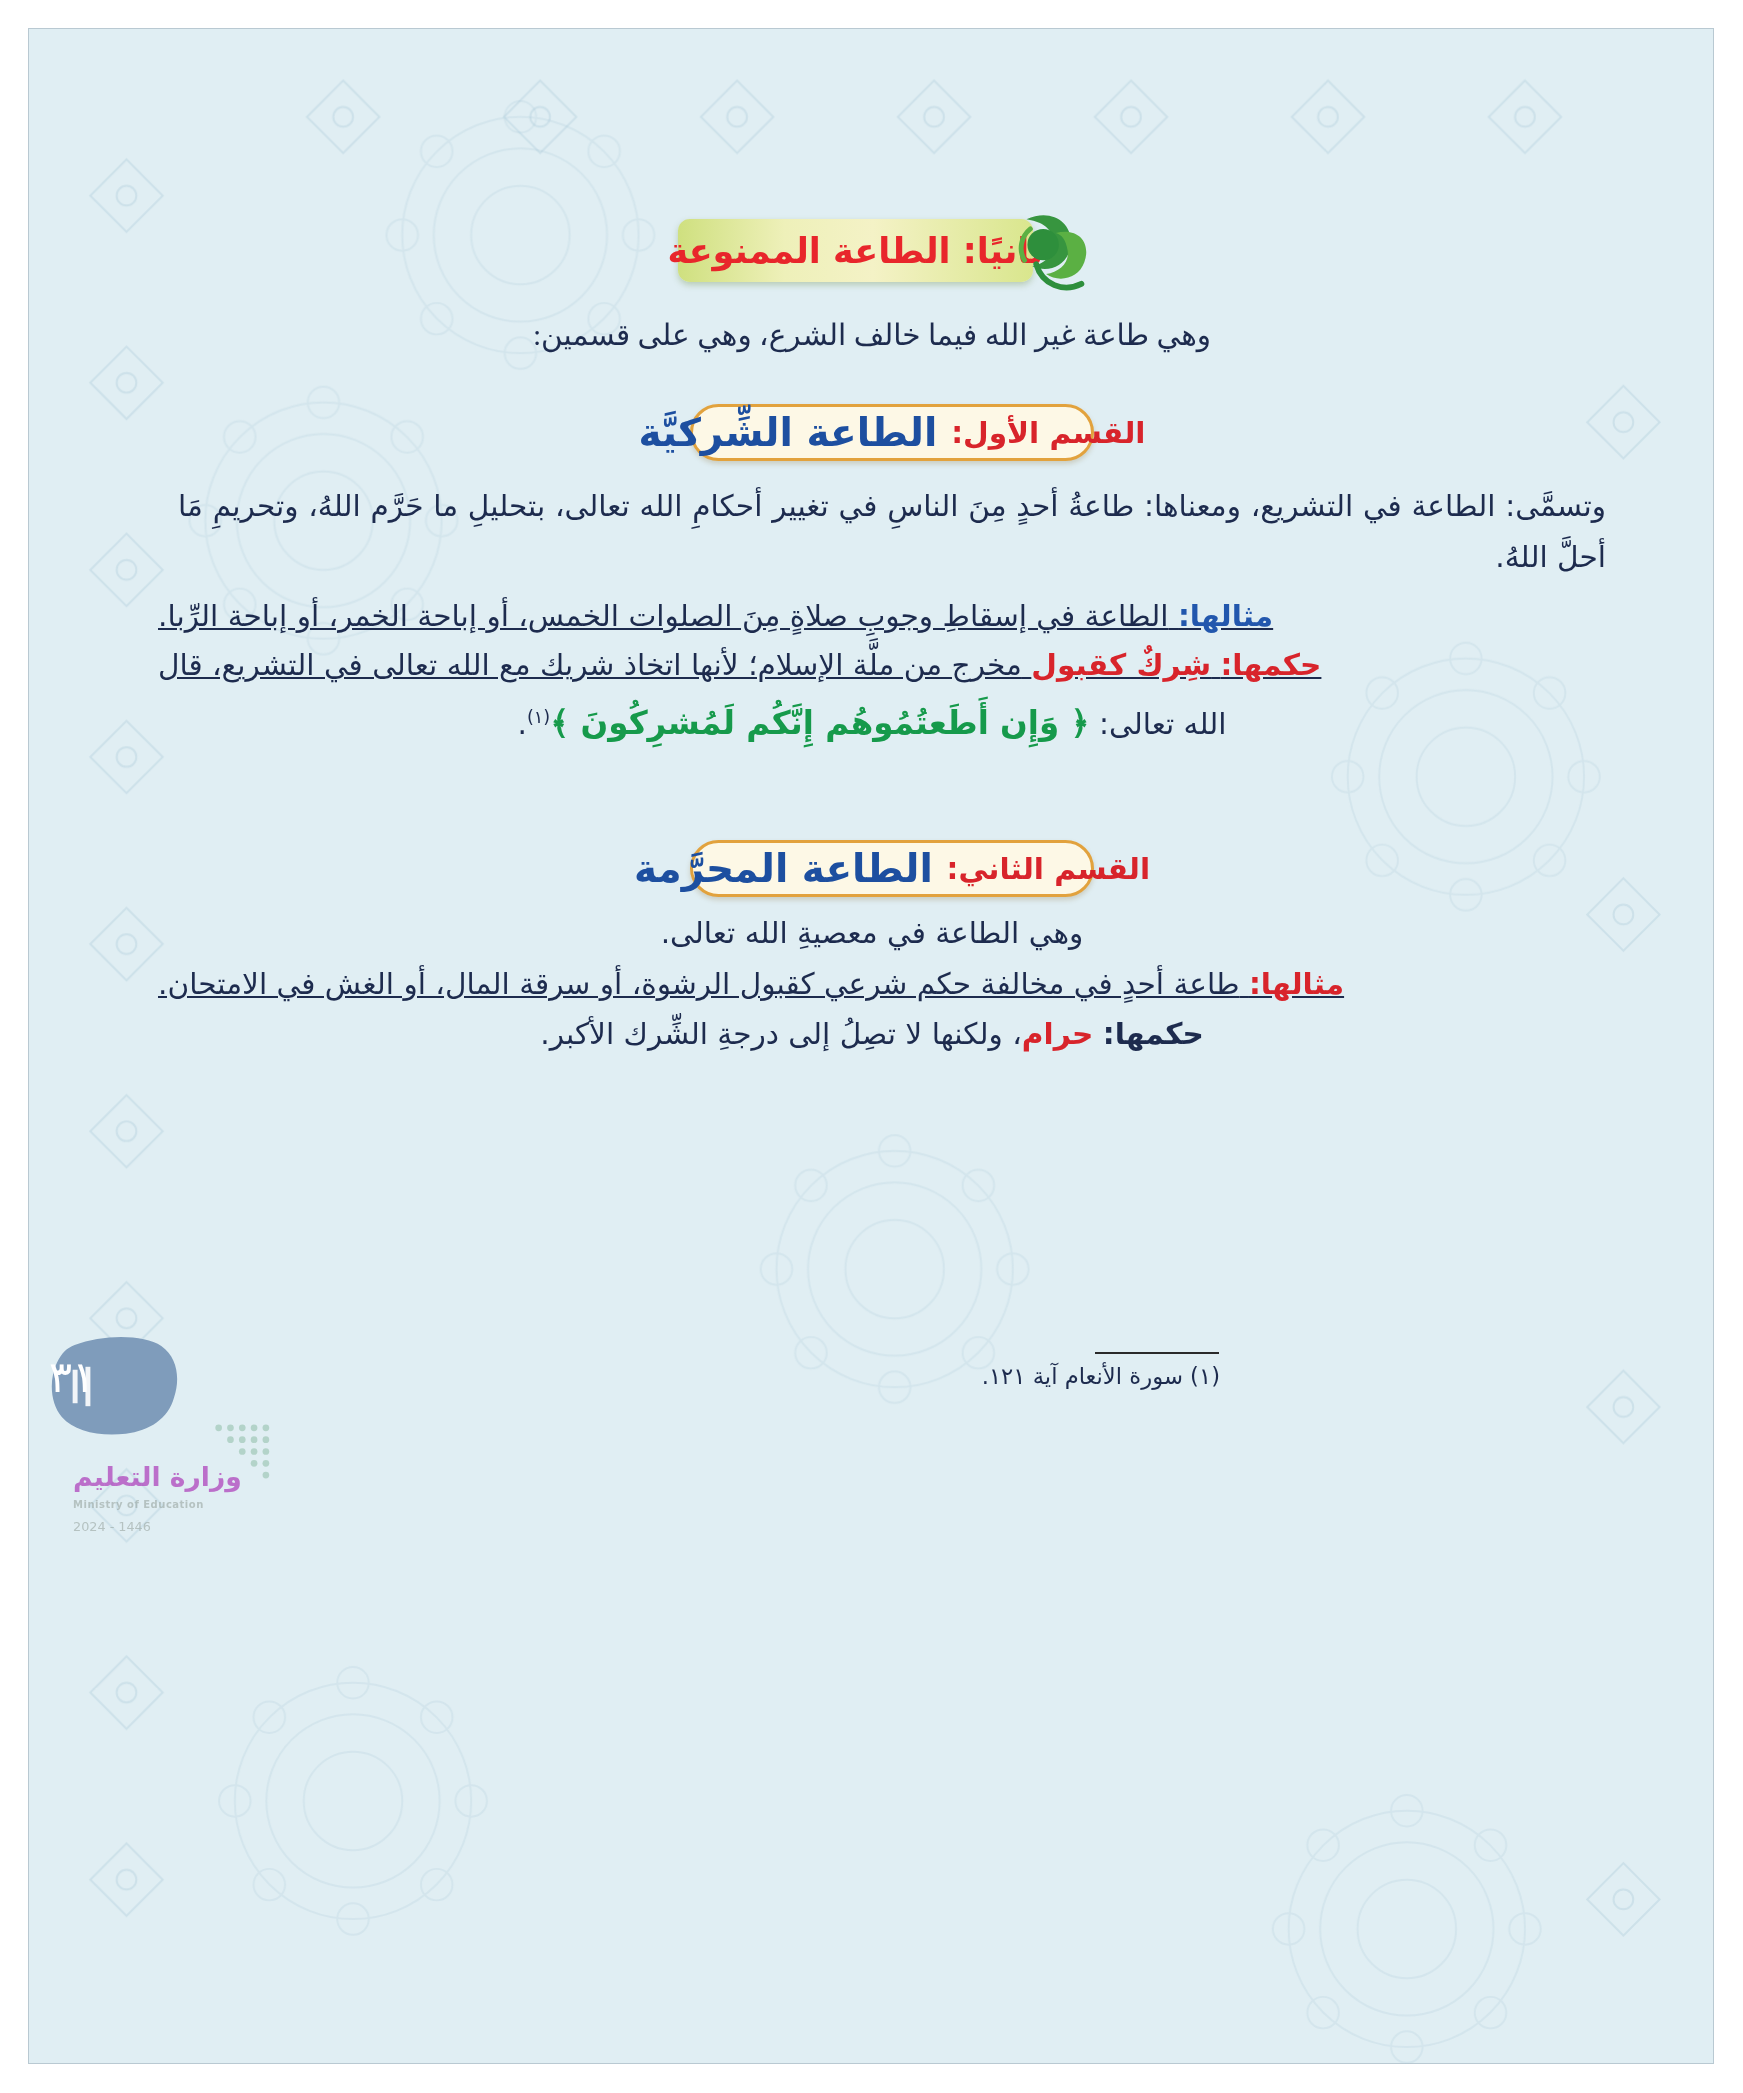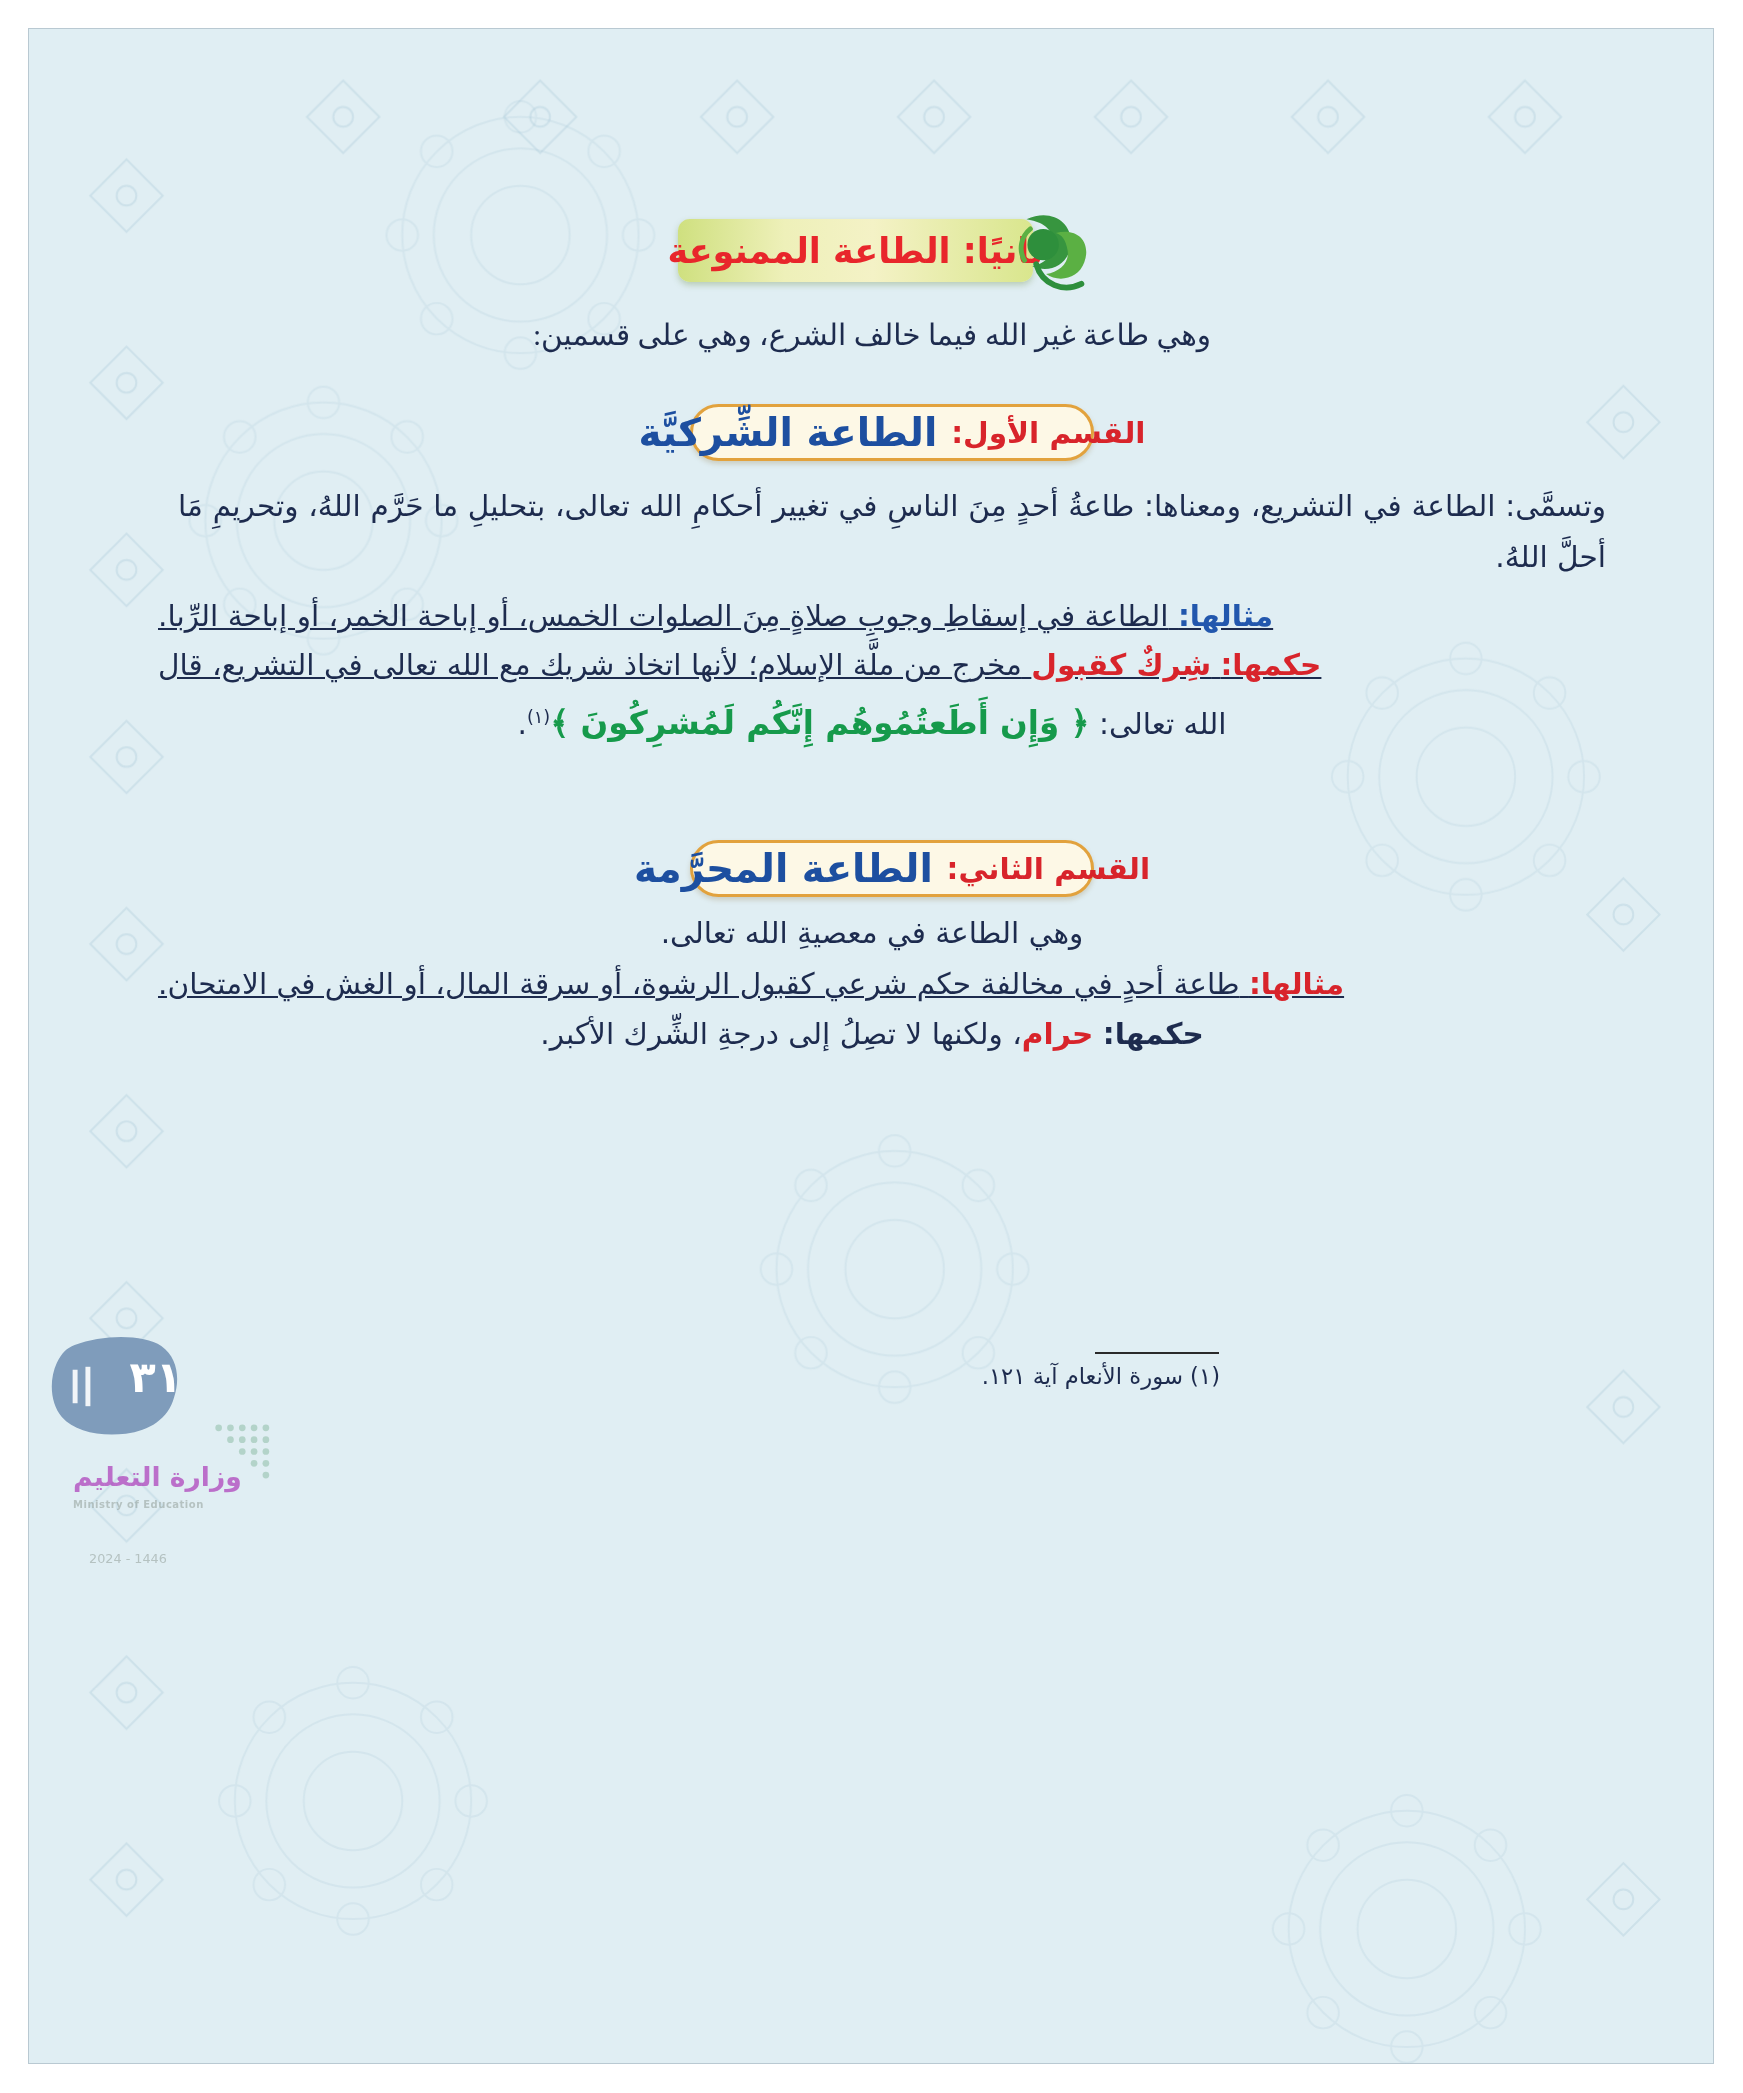--- a/index.html
+++ b/index.html
@@ -33,27 +33,27 @@
   .lbl-red{color:#d8242b;font-weight:bold;}
   .lbl-dark{color:#1d2b4e;font-weight:bold;}
   .red{color:#d8242b;font-weight:bold;}
   .verse{color:#169a4b;font-weight:bold;font-size:32.5px;}
   sup{font-size:17.7px;color:#1d2b4e;}
 
   .fn-rule{left:1095px;top:1352px;width:124px;height:2px;background:#2a2a2a;}
   .footnote{left:727px;top:1361px;width:493px;font-size:22.7px;line-height:31.5px;text-align:right;}
 
   .tab-svg{left:49px;top:1336px;}
-  .page-num{left:49px;top:1352px;width:133px;text-align:right;color:#ffffff;font-size:43px;font-weight:bold;}
+  .page-num{left:49px;top:1352px;width:133px;text-align:left;color:#ffffff;font-size:43px;font-weight:normal;}
 
   .ministry{left:71px;top:1420px;width:236px;height:123px;direction:ltr;opacity:.6;}
   .m-dots{position:absolute;left:110px;top:0;}
   .m-ar{position:absolute;left:2px;top:41px;font-size:26.6px;font-weight:bold;color:#a21caf;}
   .m-en{position:absolute;left:2px;top:79px;font-size:10px;color:#98a5a0;letter-spacing:0.5px;font-weight:bold;}
-  .m-yr{position:absolute;left:18px;top:99px;font-size:12.8px;color:#98a5a0;margin-top:32px;}
+  .m-yr{position:absolute;left:2px;top:99px;font-size:12.8px;color:#98a5a0;}
 </style>
 </head>
 <body>
 
 <div class="page">
 
   <div class="sheet"></div>
 
   <svg class="decor" width="1686" height="2036" viewBox="0 0 1712 2067">
     <defs>

